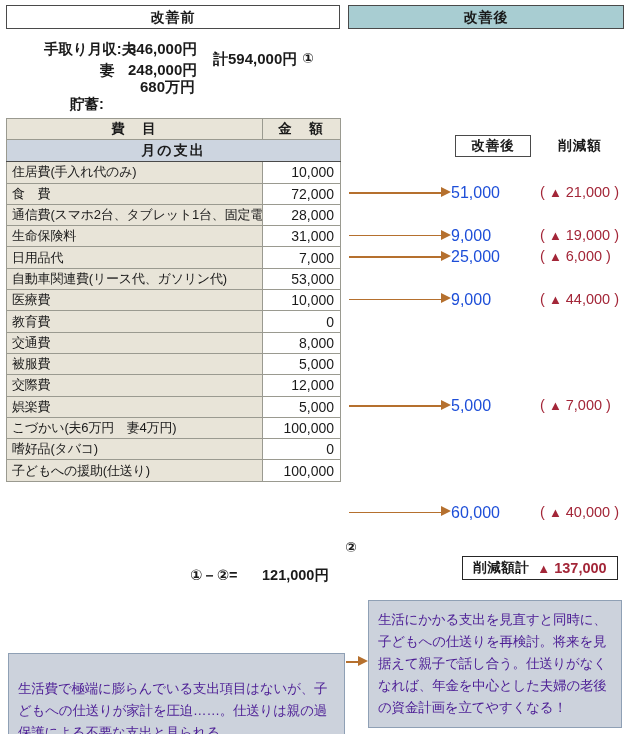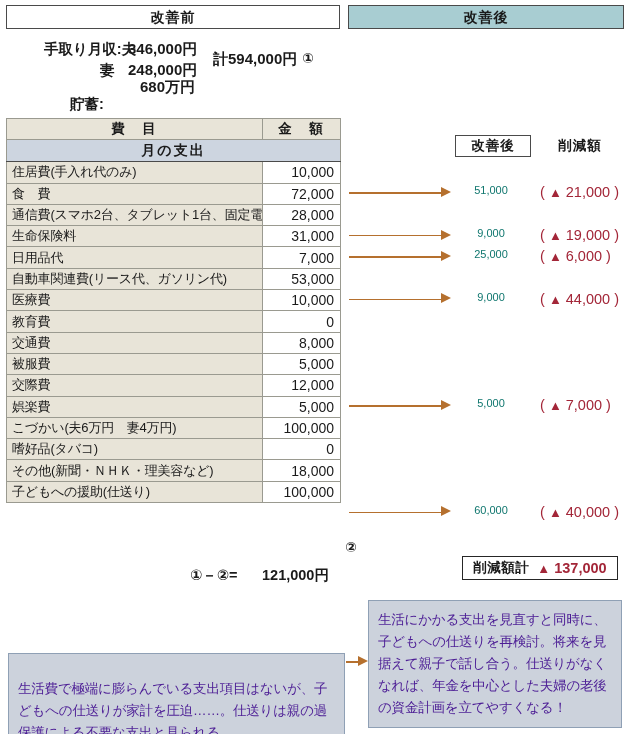--- a/index.html
+++ b/index.html
@@ -113,24 +113,24 @@
   }
   .sub-head-plain {
     position:absolute;
     font-weight:bold;
     font-size:13.5px;
     letter-spacing:1px;
     text-align:center;
   }
   .after-val {
     position:absolute;
-    font-size:11px;
-    text-align:center;
-    white-space:nowrap;
-    color:#0f766e;
+    font-size:16px;
+    text-align:left;
+    white-space:nowrap;
+    color:#1d4ed8;
   }
   .cut-val {
     position:absolute;
     font-size:14.5px;
     color:#a32638;
     white-space:nowrap;
   }
   .cut-val .paren { color:#a32638; }
   .tri { font-size:13px; }
 
@@ -271,24 +271,20 @@
           <td class="item-cell">娯楽費</td>
           <td class="amt-cell">5,000</td>
         </tr>
         <tr>
           <td class="item-cell">こづかい(夫6万円　妻4万円)</td>
           <td class="amt-cell">100,000</td>
         </tr>
         <tr>
           <td class="item-cell">嗜好品(タバコ)</td>
           <td class="amt-cell">0</td>
-        </tr>
-        <tr>
-          <td class="item-cell">その他(新聞・ＮＨＫ・理美容など)</td>
-          <td class="amt-cell">18,000</td>
         </tr>
         <tr>
           <td class="item-cell">子どもへの援助(仕送り)</td>
           <td class="amt-cell">100,000</td>
         </tr>
     </tbody>
   </table>
 
   <div class="abs circled" style="left:345px; top:539px; font-weight:bold;">②</div>
 

